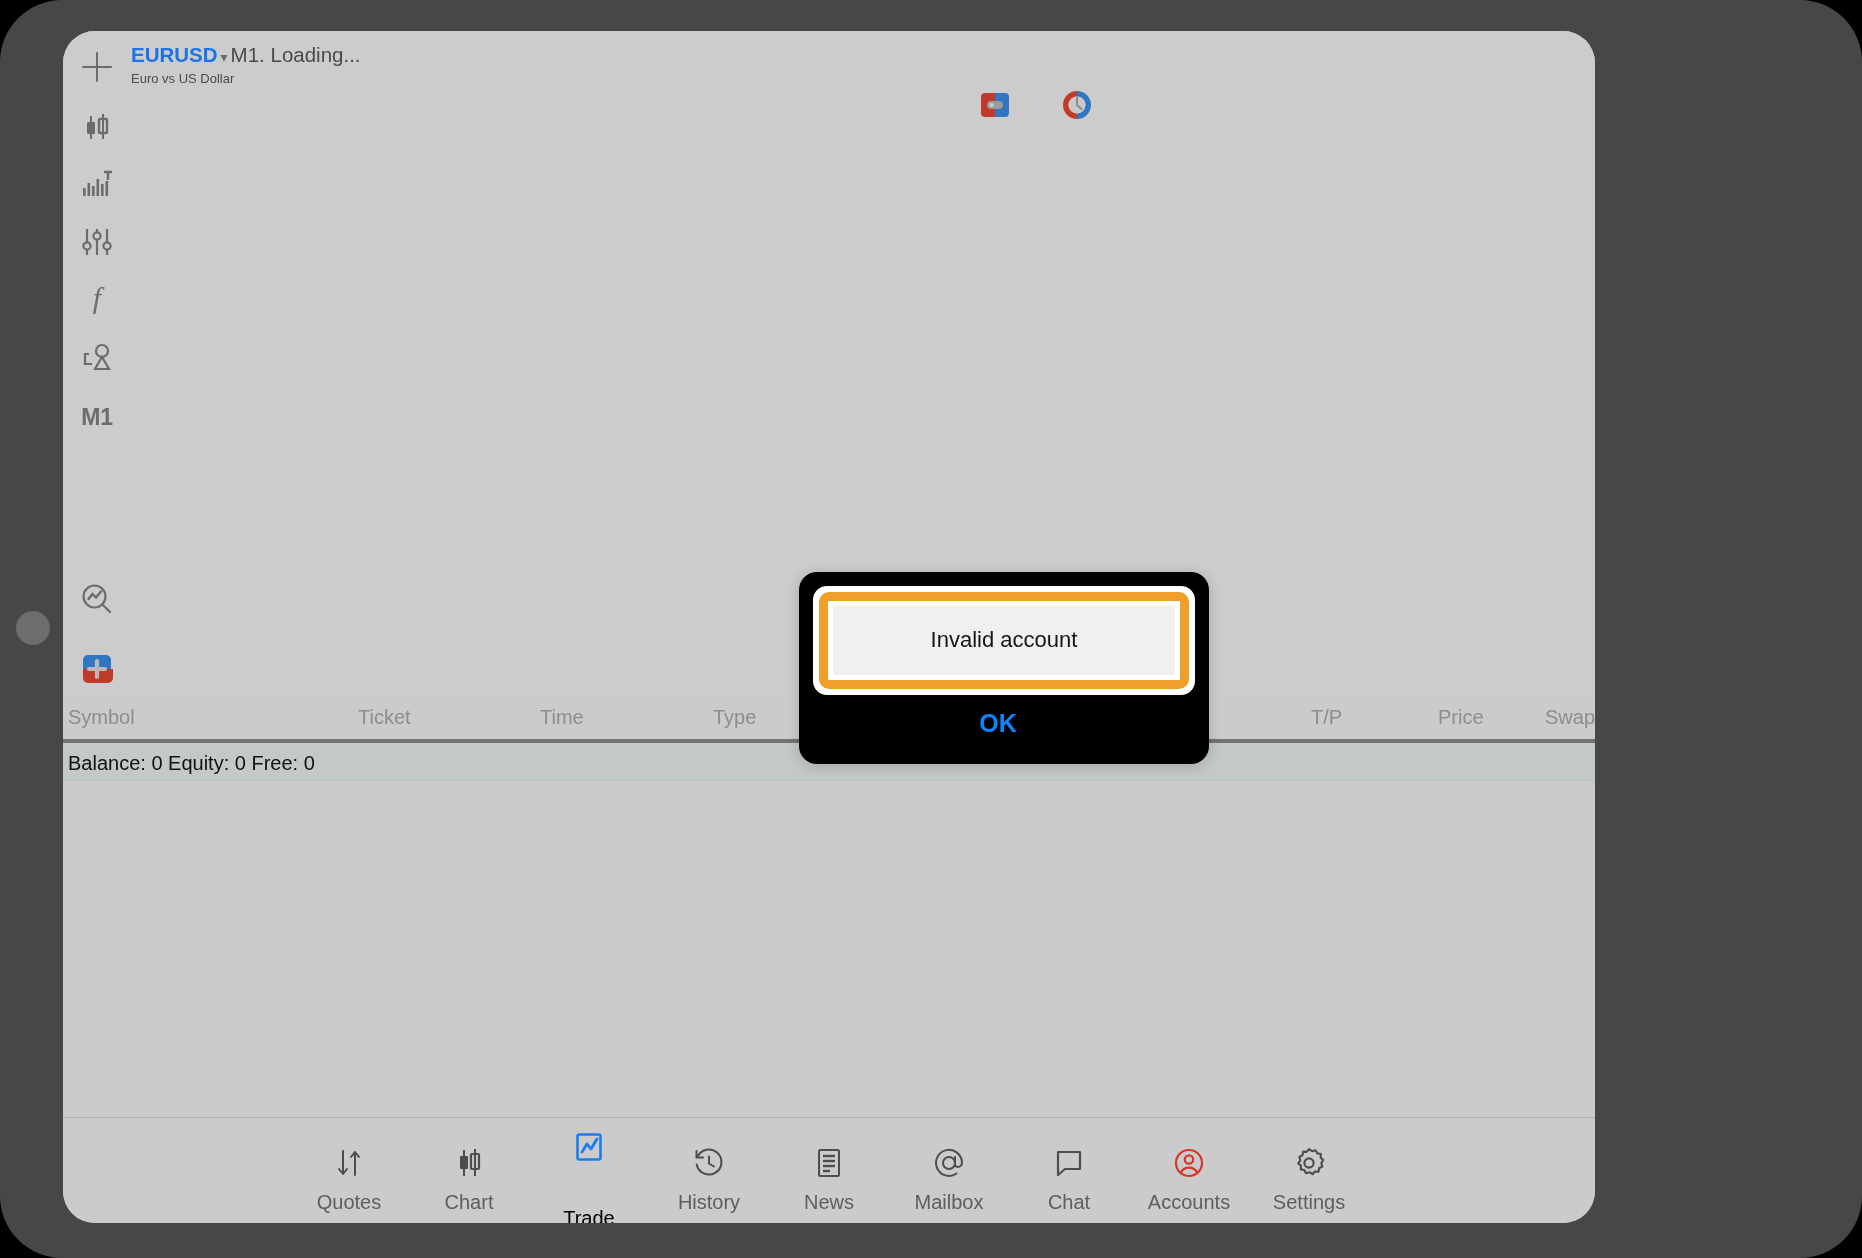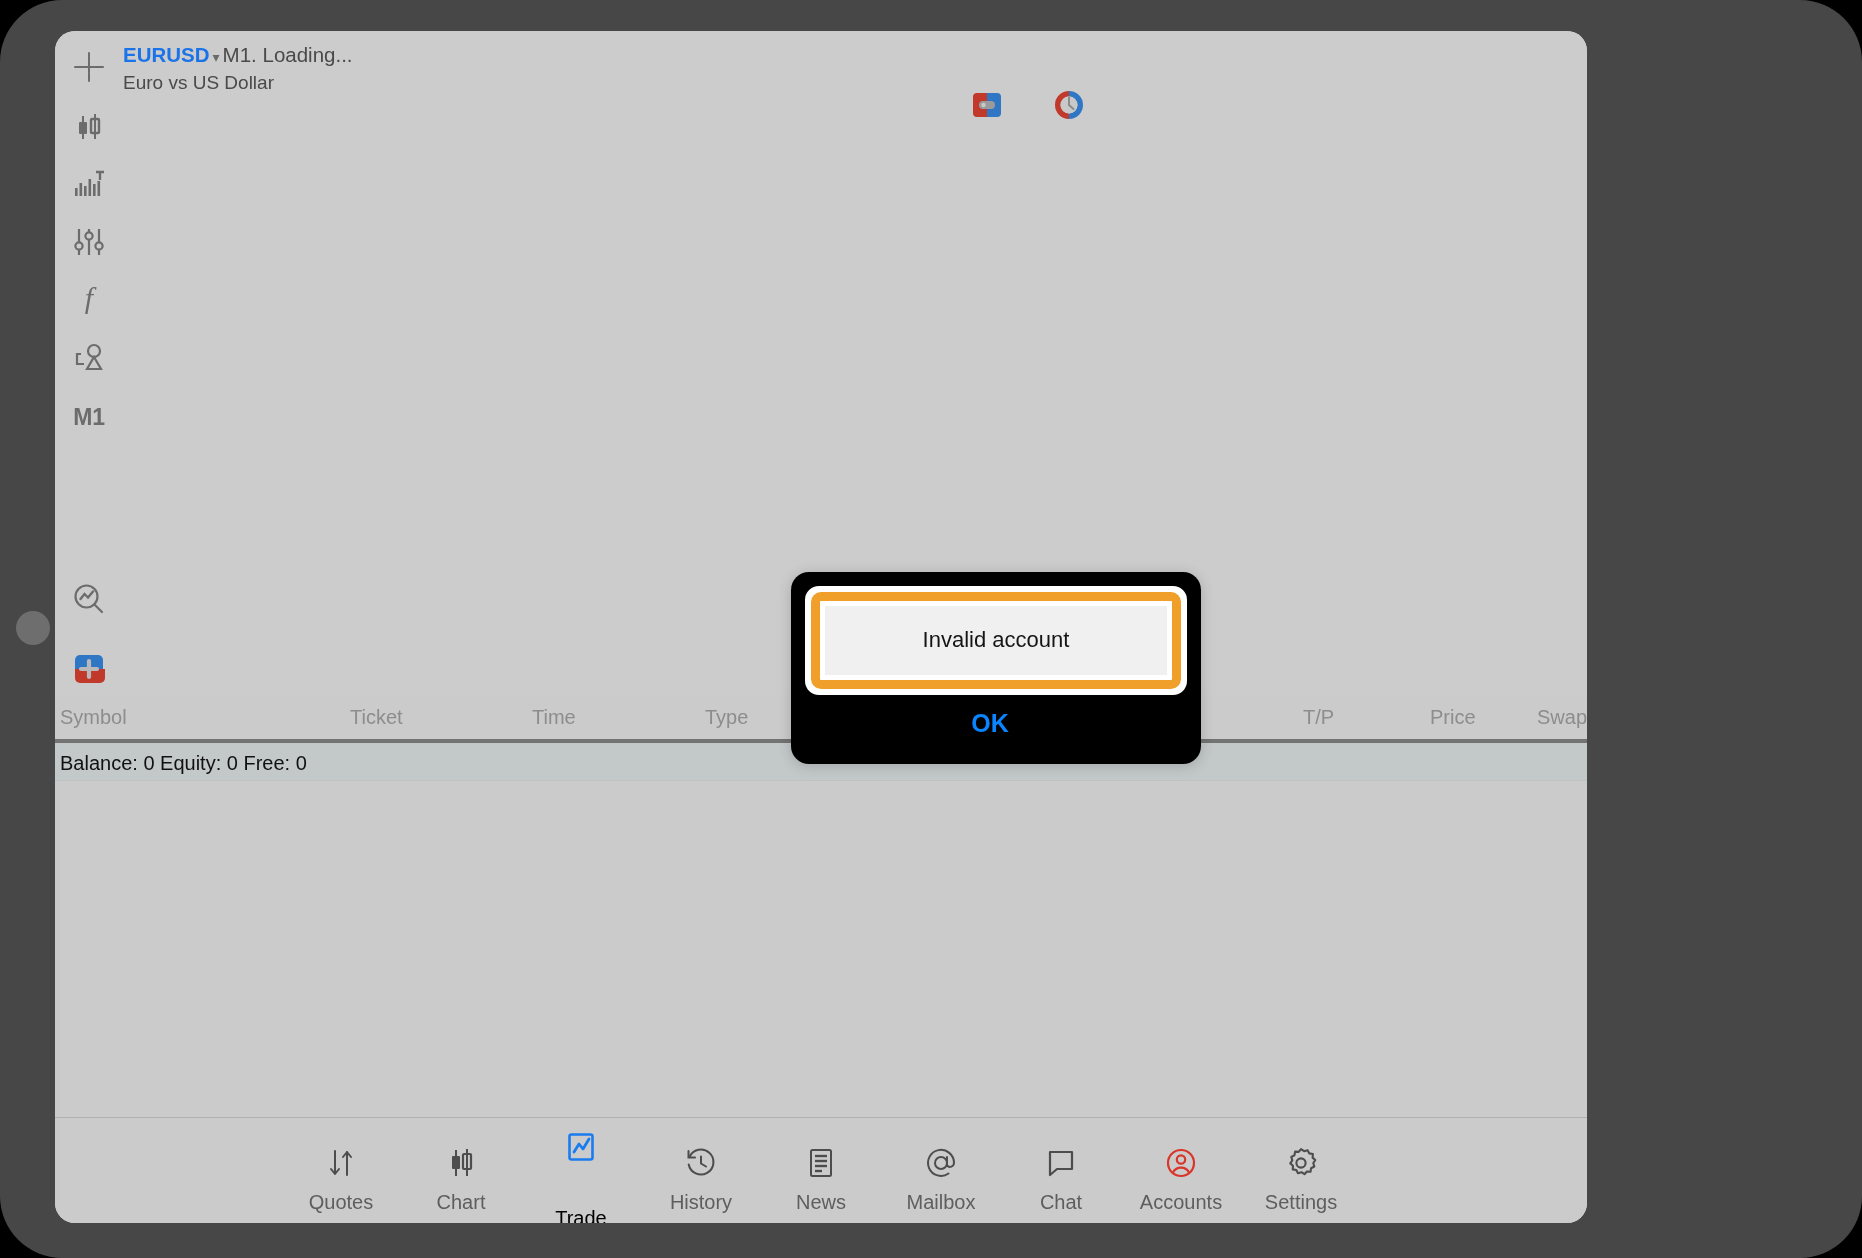--- a/index.html
+++ b/index.html
@@ -23,44 +23,44 @@
     position: absolute;
     left: 16px; top: 611px;
     width: 34px; height: 34px;
     border-radius: 50%;
     background: #6e6e6e;
   }
 
   
   #screen {
     position: absolute;
-    left: 55px; top: 31px;
+    left: 63px; top: 31px;
     width: 1532px; height: 1192px;
     background: #cccccc;
-    border-radius: 20px;
+    border-radius: 32px;
     overflow: hidden;
   }
 
   
   #chart-area {
     position: absolute;
     left: 0; top: 0; right: 0;
     height: 664px;
     background: #cccccc;
   }
 
   #chart-header {
     position: absolute;
     left: 68px; top: 10px;
     line-height: 1.32;
   }
   #symbol-line { font-size: 20.5px; color: #4a4a4a; white-space: nowrap; }
   #symbol-name { color: #1a73e8; font-weight: 600; }
   #symbol-caret { color: #6a6a6a; font-size: 14px; padding: 0 3px; }
-  #symbol-desc { font-size: 19px; color: #4a4a4a; margin-top: 2px; }
+  #symbol-desc { font-size: 13px; color: #4a4a4a; margin-top: 2px; }
 
   
   #chart-tools {
     position: absolute;
     top: 57px; left: 915px;
     display: flex; gap: 48px; align-items: center;
   }
   .tool-ico { width: 34px; height: 34px; display: block; }
 
   

